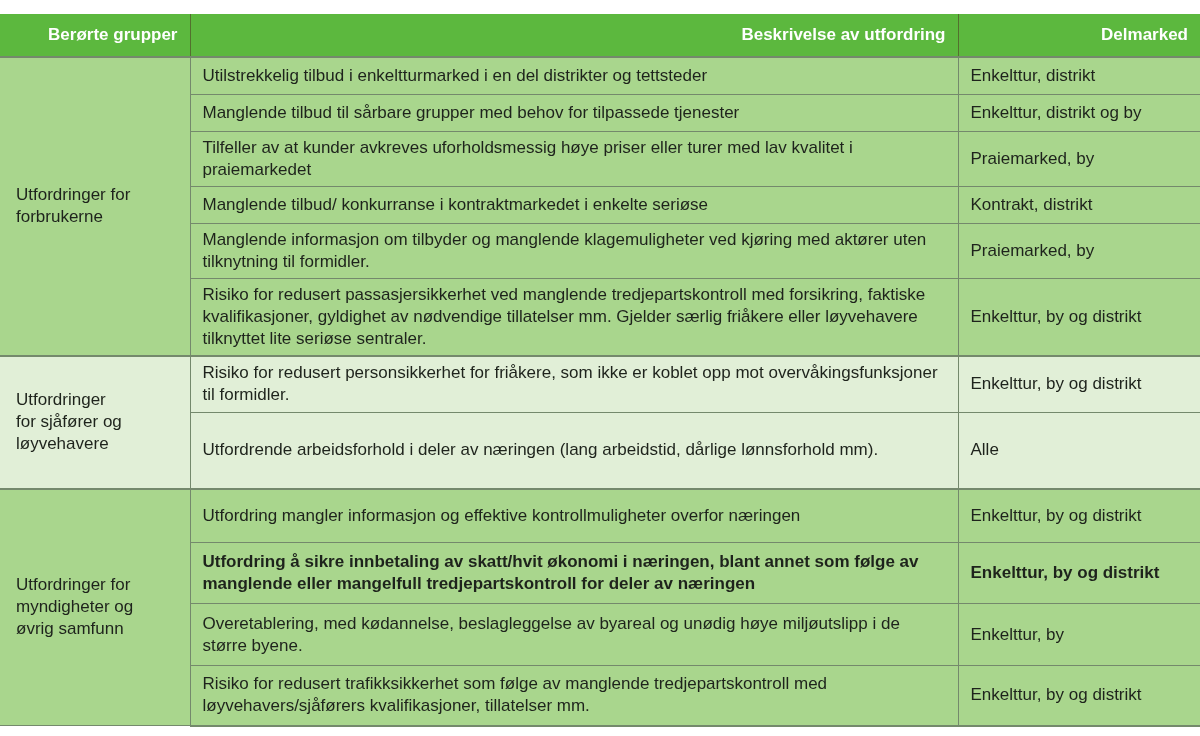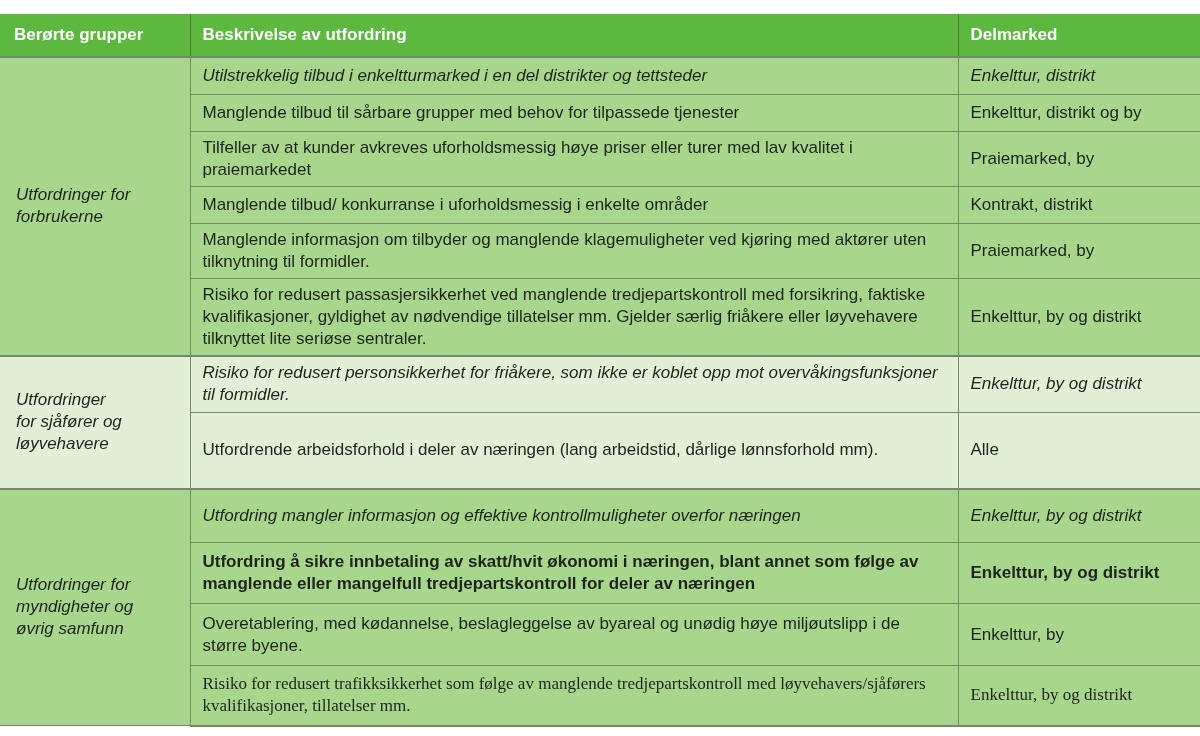--- a/index.html
+++ b/index.html
@@ -33,32 +33,32 @@
   th,td{
     border:1px solid var(--border);
     vertical-align:middle;
     font-size:17px;
     line-height:22px;
   }
   thead th{
     background:var(--header-bg);
     color:var(--header-text);
     font-weight:bold;
-    text-align:left;
+    text-align:right;
     height:43px;
     padding:4px 12px;
     border-color:var(--header-border);
     border-top:none;
   }
   thead th:first-child{border-left:none;padding-left:14px;}
   tr > *:last-child{border-right:none;}
 
   tbody tr.dark td{background:var(--group-dark-bg);}
   tbody tr.light td{background:var(--group-light-bg);}
-  tbody tr.group-start > td{border-top:2px solid var(--border);font-style:italic;}
+  tbody tr.group-start > td{border-top:2px solid var(--border);}
   tbody tr:last-child td{border-bottom:2px solid var(--border);}
 
   td.group-cell{
     border-left:none;
     padding:4px 10px 4px 16px;
     white-space:pre-line;
   }
   td.desc-cell{padding:5px 12px;}
   td.market-cell{padding:5px 12px;margin-top:15px;}
 </style>
@@ -87,21 +87,21 @@
       </tr>
       <tr class="dark" style="height: 37px;">
         <td class="desc-cell">Manglende tilbud til sårbare grupper med behov for tilpassede tjenester</td>
         <td class="market-cell">Enkelttur, distrikt og by</td>
       </tr>
       <tr class="dark" style="height: 54px;">
         <td class="desc-cell">Tilfeller av at kunder avkreves uforholdsmessig høye priser eller turer med lav kvalitet i praiemarkedet</td>
         <td class="market-cell">Praiemarked, by</td>
       </tr>
       <tr class="dark" style="height: 37px;">
-        <td class="desc-cell">Manglende tilbud/ konkurranse i uforholdsmessig i enkelte områder</td>
+        <td class="desc-cell">Manglende tilbud/ konkurranse i kontraktmarkedet i enkelte seriøse</td>
         <td class="market-cell">Kontrakt, distrikt</td>
       </tr>
       <tr class="dark" style="height: 54px;">
         <td class="desc-cell">Manglende informasjon om tilbyder og manglende klagemuligheter ved kjøring med aktører uten tilknytning til formidler.</td>
         <td class="market-cell">Praiemarked, by</td>
       </tr>
       <tr class="dark" style="height: 61px;">
         <td class="desc-cell">Risiko for redusert passasjersikkerhet ved manglende tredjepartskontroll med forsikring, faktiske kvalifikasjoner, gyldighet av nødvendige tillatelser mm. Gjelder særlig friåkere eller løyvehavere tilknyttet lite seriøse sentraler.</td>
         <td class="market-cell">Enkelttur, by og distrikt</td>
       </tr>
@@ -124,18 +124,18 @@
         <td class="market-cell">Enkelttur, by og distrikt</td>
       </tr>
       <tr class="dark" style="height: 61px; font-weight: bold;">
         <td class="desc-cell">Utfordring å sikre innbetaling av skatt/hvit økonomi i næringen, blant annet som følge av manglende eller mangelfull tredjepartskontroll for deler av næringen</td>
         <td class="market-cell">Enkelttur, by og distrikt</td>
       </tr>
       <tr class="dark" style="height: 62px;">
         <td class="desc-cell">Overetablering, med kødannelse, beslagleggelse av byareal og unødig høye miljøutslipp i de større byene.</td>
         <td class="market-cell">Enkelttur, by</td>
       </tr>
-      <tr class="dark" style="height: 60px; font-family: Liberation Serif, serif;">
+      <tr class="dark" style="height: 60px;">
         <td class="desc-cell">Risiko for redusert trafikksikkerhet som følge av manglende tredjepartskontroll med løyvehavers/sjåførers kvalifikasjoner, tillatelser mm.</td>
         <td class="market-cell">Enkelttur, by og distrikt</td>
       </tr>
     </tbody>
 </table>
 
 </body></html>

